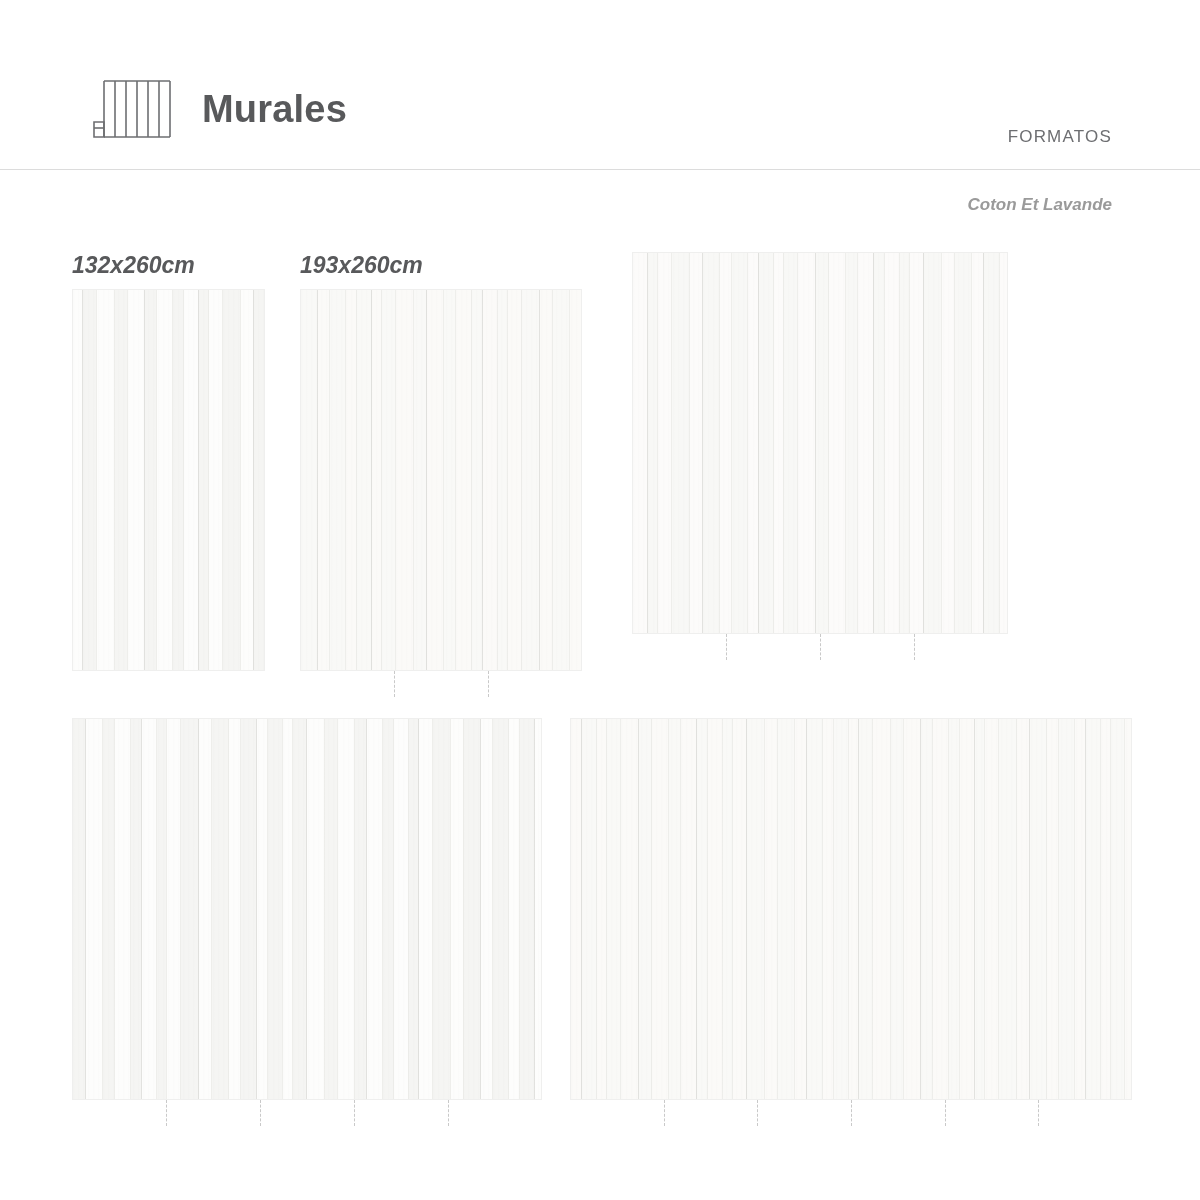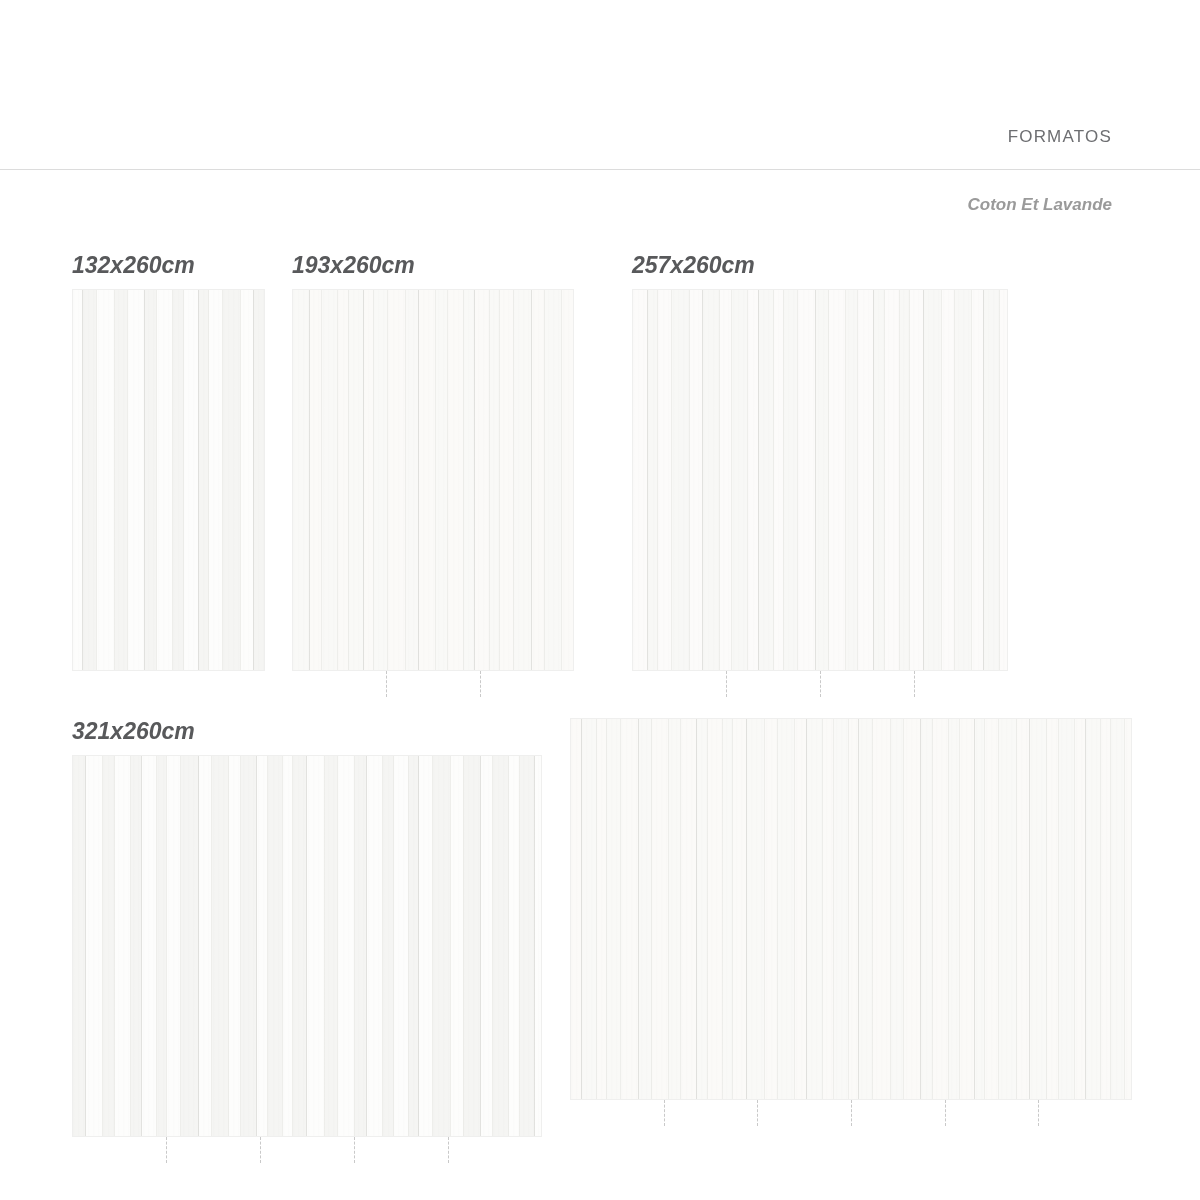--- a/index.html
+++ b/index.html
@@ -102,20 +102,41 @@
     width: 0;
     height: 26px;
     border-left: 1px dashed #c9c9c9;
   }
 </style>
 </head>
 <body>
 
 <div class="header">
 
+  <div class="brand">
+    <div class="brand-logo">
+      <svg width="88" height="62" viewBox="0 0 88 62" xmlns="http://www.w3.org/2000/svg">
+        <g stroke="#6d6e71" stroke-width="1.6" fill="none">
+          <path d="M10 4 H82 V58 H10 Z" stroke="none"></path>
+          <line x1="12" y1="3" x2="12" y2="59"></line>
+          <line x1="23" y1="3" x2="23" y2="59"></line>
+          <line x1="34" y1="3" x2="34" y2="59"></line>
+          <line x1="45" y1="3" x2="45" y2="59"></line>
+          <line x1="56" y1="3" x2="56" y2="59"></line>
+          <line x1="67" y1="3" x2="67" y2="59"></line>
+          <line x1="78" y1="3" x2="78" y2="59"></line>
+          <path d="M12 3 H78"></path>
+          <path d="M12 59 H78"></path>
+          <path d="M2 44 h10 v15 H2 z"></path>
+          <path d="M2 50 h10"></path>
+        </g>
+      </svg>
+    </div>
+    <div class="brand-title">Murales</div>
+  </div>
 
   <div class="header-right">FORMATOS</div>
 </div>
 
 <div class="collection">Coton Et Lavande</div>
 
 <div class="format" style="left:72px; top:252px;">
   <div class="format-label">132x260cm</div>
   <div class="panel" id="p0" style="width:193px; height:382px;">
     <div class="planks">
@@ -132,21 +153,21 @@
         <div style="position: absolute; top: 0px; left: 136px; width: 14px; height: 382px; background: rgb(253, 253, 252); border-right: 1px solid rgb(238, 238, 235); box-sizing: border-box;"></div>
         <div style="position: absolute; top: 0px; left: 150px; width: 18px; height: 382px; background: rgb(245, 245, 243); border-right: 1px solid rgb(238, 238, 235); box-sizing: border-box;"></div>
         <div style="position: absolute; top: 0px; left: 168px; width: 13px; height: 382px; background: rgb(253, 253, 252); border-right: 1px solid rgb(226, 226, 223); box-sizing: border-box;"></div>
         <div style="position: absolute; top: 0px; left: 181px; width: 17px; height: 382px; background: rgb(245, 245, 243); border-right: 1px solid rgb(238, 238, 235); box-sizing: border-box;"></div>
         <div style="position: absolute; inset: 0px; background: repeating-linear-gradient(90deg, rgba(0, 0, 0, 0.01) 0px, rgba(0, 0, 0, 0) 2px, rgba(0, 0, 0, 0) 5px);"></div>
       </div>
   </div>
   <div class="seams" id="s0"></div>
 </div>
 
-<div class="format" style="left:292px; top:252px;">
+<div class="format" style="left:300px; top:252px;">
   <div class="format-label">193x260cm</div>
   <div class="panel" id="p1" style="width:282px; height:382px;">
     <div class="planks">
         <div style="position: absolute; top: 0px; left: 0px; width: 17px; height: 382px; background: rgb(249, 249, 247); border-right: 1px solid rgb(226, 226, 223); box-sizing: border-box;"></div>
         <div style="position: absolute; top: 0px; left: 17px; width: 12px; height: 382px; background: rgb(251, 250, 248); border-right: 1px solid rgb(238, 238, 235); box-sizing: border-box;"></div>
         <div style="position: absolute; top: 0px; left: 29px; width: 16px; height: 382px; background: rgb(249, 249, 247); border-right: 1px solid rgb(238, 238, 235); box-sizing: border-box;"></div>
         <div style="position: absolute; top: 0px; left: 45px; width: 11px; height: 382px; background: rgb(251, 250, 248); border-right: 1px solid rgb(238, 238, 235); box-sizing: border-box;"></div>
         <div style="position: absolute; top: 0px; left: 56px; width: 15px; height: 382px; background: rgb(249, 249, 247); border-right: 1px solid rgb(226, 226, 223); box-sizing: border-box;"></div>
         <div style="position: absolute; top: 0px; left: 71px; width: 10px; height: 382px; background: rgb(251, 250, 248); border-right: 1px solid rgb(238, 238, 235); box-sizing: border-box;"></div>
         <div style="position: absolute; top: 0px; left: 81px; width: 14px; height: 382px; background: rgb(249, 249, 247); border-right: 1px solid rgb(238, 238, 235); box-sizing: border-box;"></div>
@@ -166,21 +187,20 @@
         <div style="position: absolute; inset: 0px; background: repeating-linear-gradient(90deg, rgba(0, 0, 0, 0.01) 0px, rgba(0, 0, 0, 0) 2px, rgba(0, 0, 0, 0) 5px);"></div>
       </div>
   </div>
   <div class="seams" id="s1" style="width: 282px;">
       <div class="seam" style="left: 94px; border-left-color: rgb(201, 201, 201);"></div>
       <div class="seam" style="left: 188px; border-left-color: rgb(201, 201, 201);"></div>
     </div>
 </div>
 
 <div class="format" style="left:632px; top:252px;">
-  <div class="format-label">257x260cm</div>
   <div class="panel" id="p2" style="width:376px; height:382px;">
     <div class="planks">
         <div style="position: absolute; top: 0px; left: 0px; width: 15px; height: 382px; background: rgb(252, 251, 250); border-right: 1px solid rgb(226, 226, 223); box-sizing: border-box;"></div>
         <div style="position: absolute; top: 0px; left: 15px; width: 10px; height: 382px; background: rgb(248, 248, 246); border-right: 1px solid rgb(238, 238, 235); box-sizing: border-box;"></div>
         <div style="position: absolute; top: 0px; left: 25px; width: 14px; height: 382px; background: rgb(252, 251, 250); border-right: 1px solid rgb(238, 238, 235); box-sizing: border-box;"></div>
         <div style="position: absolute; top: 0px; left: 39px; width: 18px; height: 382px; background: rgb(248, 248, 246); border-right: 1px solid rgb(238, 238, 235); box-sizing: border-box;"></div>
         <div style="position: absolute; top: 0px; left: 57px; width: 13px; height: 382px; background: rgb(252, 251, 250); border-right: 1px solid rgb(226, 226, 223); box-sizing: border-box;"></div>
         <div style="position: absolute; top: 0px; left: 70px; width: 17px; height: 382px; background: rgb(248, 248, 246); border-right: 1px solid rgb(238, 238, 235); box-sizing: border-box;"></div>
         <div style="position: absolute; top: 0px; left: 87px; width: 12px; height: 382px; background: rgb(252, 251, 250); border-right: 1px solid rgb(238, 238, 235); box-sizing: border-box;"></div>
         <div style="position: absolute; top: 0px; left: 99px; width: 16px; height: 382px; background: rgb(248, 248, 246); border-right: 1px solid rgb(238, 238, 235); box-sizing: border-box;"></div>
@@ -207,21 +227,20 @@
       </div>
   </div>
   <div class="seams" id="s2" style="width: 376px;">
       <div class="seam" style="left: 94px; border-left-color: rgb(201, 201, 201);"></div>
       <div class="seam" style="left: 188px; border-left-color: rgb(201, 201, 201);"></div>
       <div class="seam" style="left: 282px; border-left-color: rgb(201, 201, 201);"></div>
     </div>
 </div>
 
 <div class="format" style="left:72px; top:718px;">
-  <div class="format-label">321x260cm</div>
   <div class="panel" id="p3" style="width:470px; height:382px;">
     <div class="planks">
         <div style="position: absolute; top: 0px; left: 0px; width: 13px; height: 382px; background: rgb(245, 245, 243); border-right: 1px solid rgb(226, 226, 223); box-sizing: border-box;"></div>
         <div style="position: absolute; top: 0px; left: 13px; width: 17px; height: 382px; background: rgb(253, 253, 252); border-right: 1px solid rgb(238, 238, 235); box-sizing: border-box;"></div>
         <div style="position: absolute; top: 0px; left: 30px; width: 12px; height: 382px; background: rgb(245, 245, 243); border-right: 1px solid rgb(238, 238, 235); box-sizing: border-box;"></div>
         <div style="position: absolute; top: 0px; left: 42px; width: 16px; height: 382px; background: rgb(253, 253, 252); border-right: 1px solid rgb(238, 238, 235); box-sizing: border-box;"></div>
         <div style="position: absolute; top: 0px; left: 58px; width: 11px; height: 382px; background: rgb(245, 245, 243); border-right: 1px solid rgb(226, 226, 223); box-sizing: border-box;"></div>
         <div style="position: absolute; top: 0px; left: 69px; width: 15px; height: 382px; background: rgb(253, 253, 252); border-right: 1px solid rgb(238, 238, 235); box-sizing: border-box;"></div>
         <div style="position: absolute; top: 0px; left: 84px; width: 10px; height: 382px; background: rgb(245, 245, 243); border-right: 1px solid rgb(238, 238, 235); box-sizing: border-box;"></div>
         <div style="position: absolute; top: 0px; left: 94px; width: 14px; height: 382px; background: rgb(253, 253, 252); border-right: 1px solid rgb(238, 238, 235); box-sizing: border-box;"></div>

